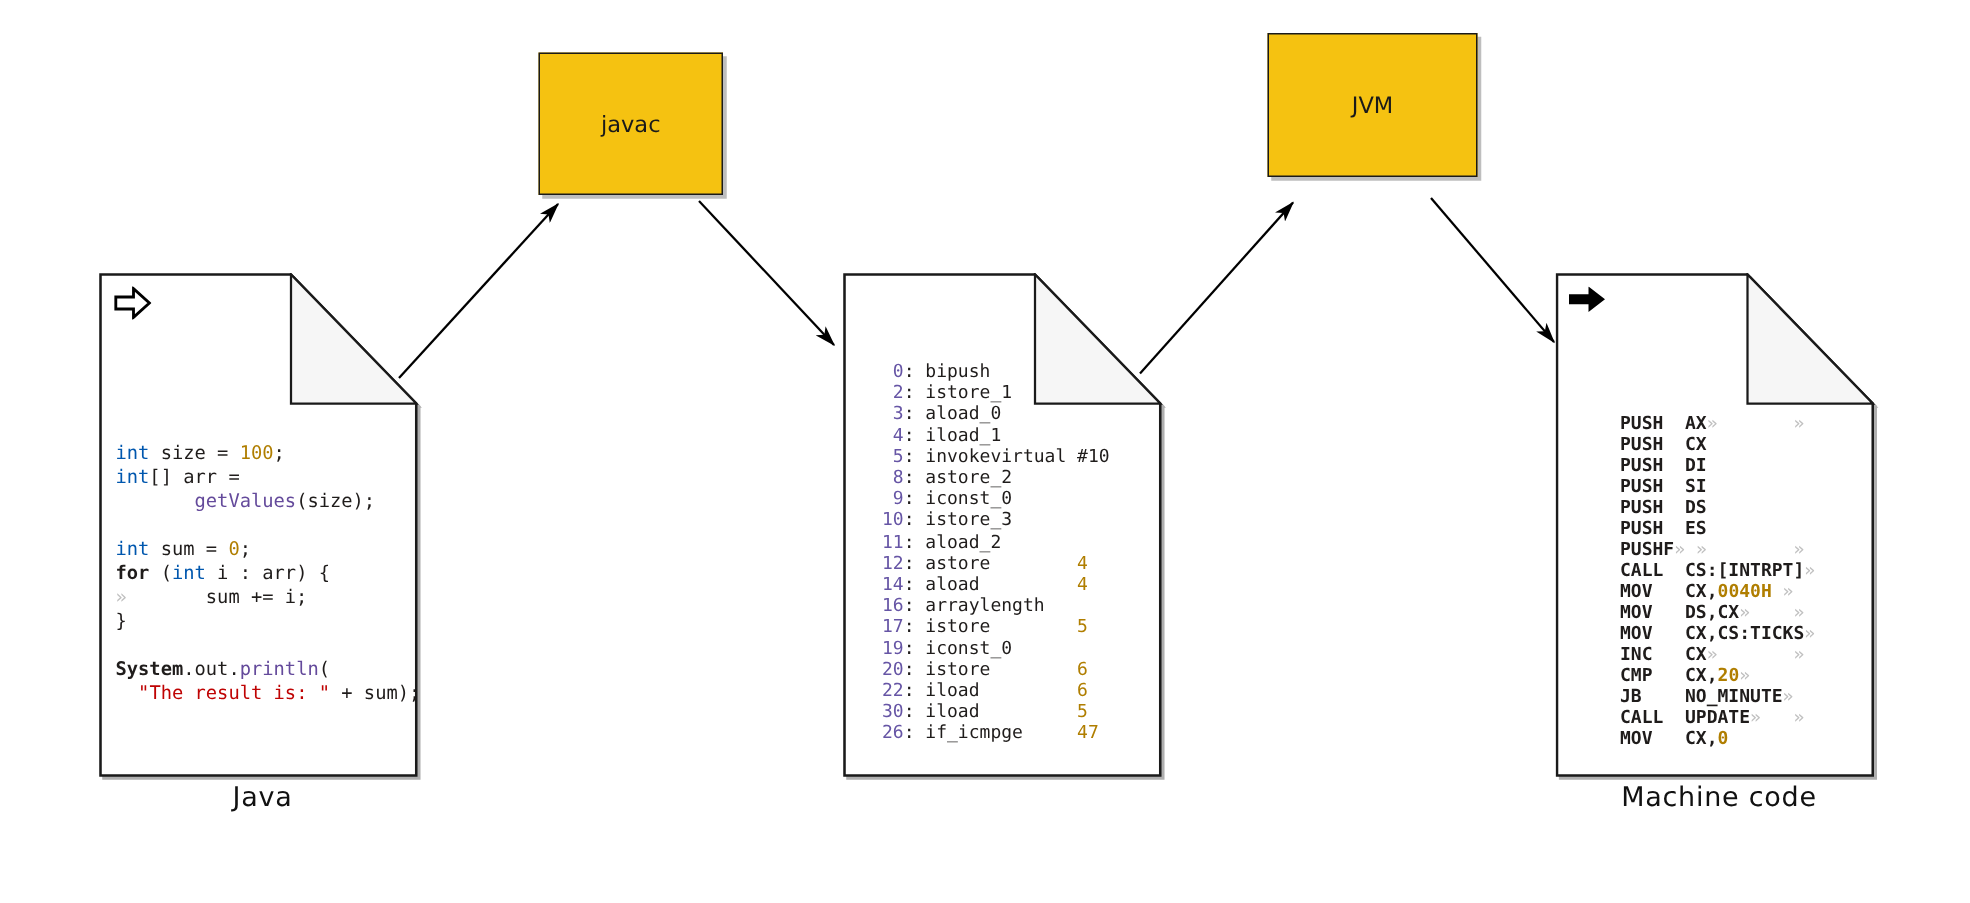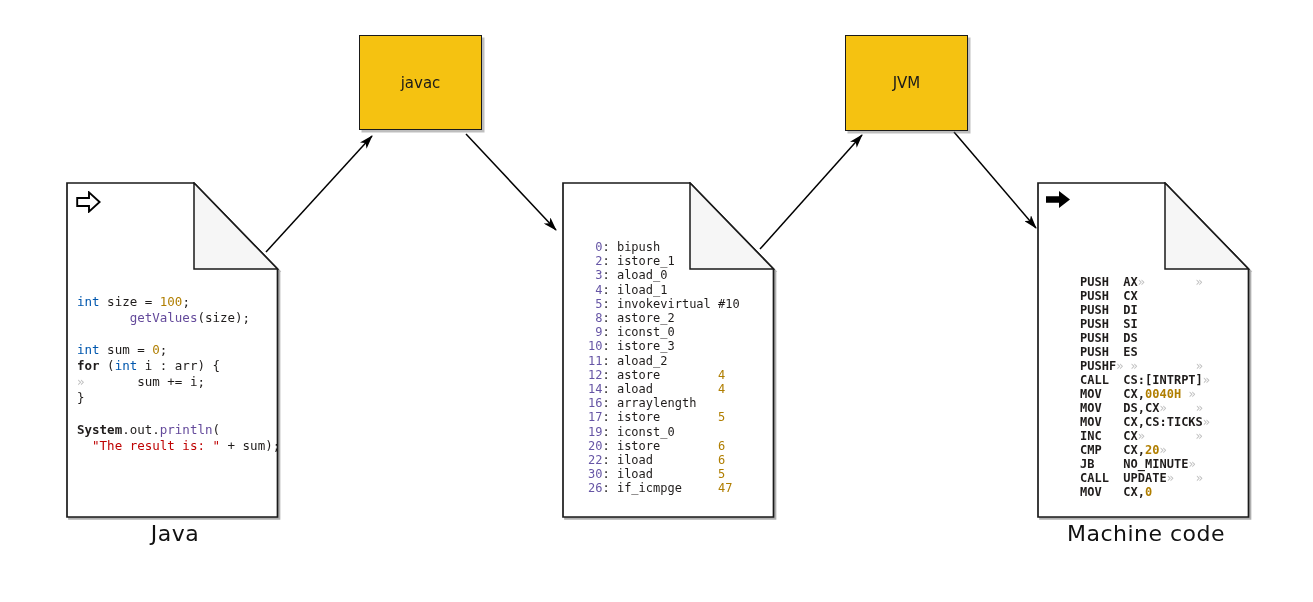--- a/index.html
+++ b/index.html
@@ -37,51 +37,52 @@
   .c-t{color:var(--code-type)}
   .c-n{color:var(--code-number)}
   .c-f{color:var(--code-function)}
   .c-s{color:var(--code-string)}
   .c-k{color:var(--code-keyword);font-weight:bold}
   .c-b{color:var(--code-plain);font-weight:bold}
   .c-g{color:var(--tab-marker);font-weight:normal}
   .c-ln{color:var(--code-linenum)}
 
   .doc-label{position:absolute;width:218px;text-align:center;top:521px;
-       font-size:22px;color:var(--label-color);letter-spacing:.5px}
+       font-size:18px;color:var(--label-color);letter-spacing:.5px}
   #java-label{left:66px}
   #bytecode-label{left:562px}
   #machine-label{left:1037px}
 
   .process-box{position:absolute;display:flex;align-items:center;justify-content:center;
        background:var(--process-fill);border:1.6px solid var(--process-border);
        box-shadow:2.5px 2.5px 0 rgba(110,110,110,.45);
        font-size:15px;color:#1a1a1a}
   #javac-box{left:359px;top:35px;width:123px;height:95px}
-  #jvm-box{left:845px;top:35px;width:123px;height:96px}
+  #jvm-box{left:845px;top:22px;width:140px;height:96px}
 
   .arrows-layer{position:absolute;left:0;top:0;pointer-events:none}
 </style>
 </head>
 <body>
 
 <div class="canvas">
 
   <div class="doc" id="java-doc">
     <svg class="doc-shape" width="218" height="342">
       <polygon points="1,1 128,1 211.5,87 211.5,335 1,335" fill="var(--doc-fill)" stroke="var(--doc-border)" stroke-width="1.7"></polygon>
       <polygon points="128,1 128,87 211.5,87" fill="var(--doc-fold-fill)" stroke="var(--doc-border)" stroke-width="1.5"></polygon>
     </svg>
     <span class="doc-icon">
       <svg width="25" height="22" viewBox="0 0 25 22">
         <path d="M1.2,7 H13 V1.4 L23.6,11 L13,20.6 V15 H1.2 Z" fill="#ffffff" stroke="#000000" stroke-width="1.9"></path>
       </svg>
     </span>
     <div class="code java-code">
         <div class="code-line"><span class="c-t">int</span><span class="c-p"> size = </span><span class="c-n">100</span><span class="c-p">;</span></div>
+        <div class="code-line"><span class="c-t">int</span><span class="c-p">[] arr =</span></div>
         <div class="code-line"><span class="c-p">       </span><span class="c-f">getValues</span><span class="c-p">(size);</span></div>
         <div class="code-line"> </div>
         <div class="code-line"><span class="c-t">int</span><span class="c-p"> sum = </span><span class="c-n">0</span><span class="c-p">;</span></div>
         <div class="code-line"><span class="c-k">for</span><span class="c-p"> (</span><span class="c-t">int</span><span class="c-p"> i : arr) {</span></div>
         <div class="code-line"><span class="c-g">»</span><span class="c-p">       sum += i;</span></div>
         <div class="code-line"><span class="c-p">}</span></div>
         <div class="code-line"> </div>
         <div class="code-line"><span class="c-k">System</span><span class="c-p">.out.</span><span class="c-f">println</span><span class="c-p">(</span></div>
         <div class="code-line"><span class="c-p">  </span><span class="c-s">"The result is: "</span><span class="c-p"> + sum);</span></div>
       </div>

